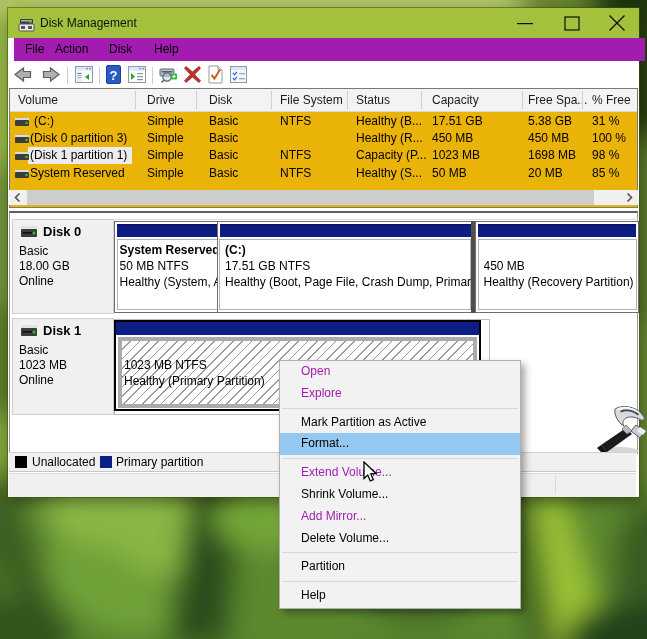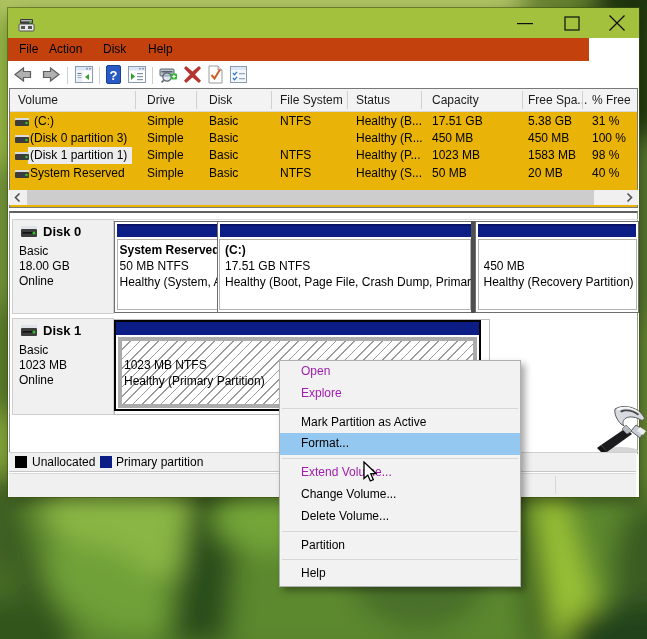--- a/index.html
+++ b/index.html
@@ -4,21 +4,21 @@
 html,body{margin:0;padding:0;width:647px;height:639px;overflow:hidden;background:#5d7a2f}
 body{font-family:"Liberation Sans",sans-serif;position:relative;font-size:12px;color:#000;
 -webkit-font-smoothing:antialiased}
 .abs{position:absolute}
 #bg{position:absolute;left:0;top:0}
 #win{position:absolute;left:8px;top:8px;width:631px;height:489px;background:#fff;
 box-shadow:0 0 0 1px rgba(60,80,10,.55),3px 6px 14px rgba(0,0,0,.35)}
 #titlebar{position:absolute;left:0;top:0;width:631px;height:30px;background:#a3c13c}
 #title{position:absolute;left:32px;top:0;line-height:30px;font-size:12px;color:#111}
 .capbtn{position:absolute;top:0;width:46px;height:30px;text-align:center;color:#101010}
-#menubar{position:absolute;left:0;top:30px;width:581px;height:23px;background:#c2410c}
+#menubar{position:absolute;left:6px;top:30px;width:631px;height:23px;background:#a21caf}
 .mi{position:absolute;top:0;line-height:23px}
 #toolbar{position:absolute;left:0;top:53px;width:631px;height:27px;background:#fff}
 .tsep{position:absolute;top:6px;width:1px;height:17px;background:#cfcfcf}
 #listview{position:absolute;left:1px;top:80px;width:627px;height:118px;background:#eab308;
 border:1px solid #787878}
 #lvhead{position:absolute;left:0;top:0;width:627px;height:22px;background:#f3f3f3;
 border-bottom:1px solid #d8d8d8}
 .hsep{position:absolute;top:2px;width:1px;height:18px;background:#d0d0d0}
 .hcell{position:absolute;top:0;line-height:22px;color:#1a1a1a}
 .lrow{position:absolute;left:0;width:627px;height:17px;line-height:17px}
@@ -94,20 +94,21 @@
 <div id="win">
   <div id="titlebar"></div>
   <svg class="abs" style="left:10px;top:8px" width="17" height="16" viewBox="0 0 17 16">
     <rect x="2" y="3" width="13" height="5" rx="1" fill="#3a3a3a"></rect>
     <rect x="3" y="4.2" width="11" height="1.2" fill="#cfcfcf"></rect>
     <circle cx="12.5" cy="6.3" r="1.1" fill="#4cd42c"></circle>
     <rect x="1" y="8" width="15" height="7" rx="1" fill="#e8e8e8" stroke="#555" stroke-width="1"></rect>
     <rect x="3" y="10" width="4" height="3" fill="#555"></rect>
     <rect x="10" y="10" width="4" height="3" fill="#555"></rect>
   </svg>
+  <div id="title">Disk Management</div>
   <div class="capbtn" style="left:493px"><svg width="46" height="30">
         <rect x="16" y="15" width="16" height="1.2" fill="#101010"></rect>
       </svg></div>
   <div class="capbtn" style="left:539px"><svg width="46" height="30">
         <rect x="18" y="9" width="14" height="13" fill="none" stroke="#101010" stroke-width="1.2"></rect>
       </svg></div>
   <div class="capbtn" style="left:585px"><svg width="46" height="30">
         <path d="M16.5 7.5 L31.5 22.5 M31.5 7.5 L16.5 22.5" stroke="#101010" stroke-width="1.3"></path>
       </svg></div>
 
@@ -318,39 +319,39 @@
     <span class="abs" style="left:19px;top:0;width:104px;height:17px;background:#ececec"></span>
     <svg class="abs" style="left:6px;top:5px" width="14" height="8" viewBox="0 0 14 8">
         <rect x="0" y="0" width="14" height="3" fill="#d8dce2"></rect>
         <rect x="0" y="2" width="14" height="6" rx="1" fill="#3c3c3c"></rect>
         <circle cx="11.5" cy="5" r="1.3" fill="#35c02c"></circle>
       </svg>
     <span class="lc" style="left:21px">(Disk 1 partition 1)</span>
     <span class="lc" style="left:138px">Simple</span>
     <span class="lc" style="left:200px">Basic</span>
     <span class="lc" style="left:271px">NTFS</span>
-    <span class="lc" style="left:347px">Healthy (P...</span>
+    <span class="lc" style="left:347px">Capacity (P...</span>
     <span class="lc" style="left:423px">1023 MB</span>
-    <span class="lc" style="left:519px">1583 MB</span>
+    <span class="lc" style="left:519px">1698 MB</span>
     <span class="lc" style="left:583px">98 %</span>
   </div>
   <div class="lrow" style="top:51.6px">
     <svg class="abs" style="left:6px;top:5px" width="14" height="8" viewBox="0 0 14 8">
         <rect x="0" y="0" width="14" height="3" fill="#d8dce2"></rect>
         <rect x="0" y="2" width="14" height="6" rx="1" fill="#3c3c3c"></rect>
         <circle cx="11.5" cy="5" r="1.3" fill="#35c02c"></circle>
       </svg>
     <span class="lc" style="left:21px">System Reserved</span>
     <span class="lc" style="left:138px">Simple</span>
     <span class="lc" style="left:200px">Basic</span>
     <span class="lc" style="left:271px">NTFS</span>
     <span class="lc" style="left:347px">Healthy (S...</span>
     <span class="lc" style="left:423px">50 MB</span>
     <span class="lc" style="left:519px">20 MB</span>
-    <span class="lc" style="left:583px">40 %</span>
+    <span class="lc" style="left:583px">85 %</span>
   </div>
 </div>
 
 <div class="abs" style="left:9px;top:190px;width:629px;height:15px;background:#f0f0f0">
   <svg class="abs" style="left:0;top:0" width="18" height="15">
       <path d="M10.5 3.5 L6.5 7.5 L10.5 11.5" fill="none" stroke="#505050" stroke-width="1.6"></path>
     </svg>
   <div class="abs" style="left:18px;top:0;width:567px;height:15px;background:#cdcdcd"></div>
   <svg class="abs" style="left:611px;top:0" width="18" height="15">
       <path d="M7.5 3.5 L11.5 7.5 L7.5 11.5" fill="none" stroke="#505050" stroke-width="1.6"></path>
@@ -358,21 +359,22 @@
 </div>
 
 <div id="ctxmenu">
   <div class="cmi gray">Open</div>
   <div class="cmi gray">Explore</div>
   <div class="cmsep"></div>
   <div class="cmi">Mark Partition as Active</div>
   <div class="cmi hl">Format...</div>
   <div class="cmsep"></div>
   <div class="cmi gray">Extend Volume...</div>
-  <div class="cmi">Change Volume...</div>
+  <div class="cmi">Shrink Volume...</div>
+  <div class="cmi gray">Add Mirror...</div>
   <div class="cmi">Delete Volume...</div>
   <div class="cmsep"></div>
   <div class="cmi">Partition</div>
   <div class="cmsep"></div>
   <div class="cmi">Help</div>
 </div>
 
 <svg class="abs" style="left:362px;top:461px" width="16" height="23" viewBox="0 0 16 23">
   <path d="M2 1 L2 17.5 L5.8 14 L8.3 20 L11.3 18.7 L8.8 12.8 L14 12.5 Z" fill="#fff" stroke="#000" stroke-width="1.3"></path>
 </svg>

